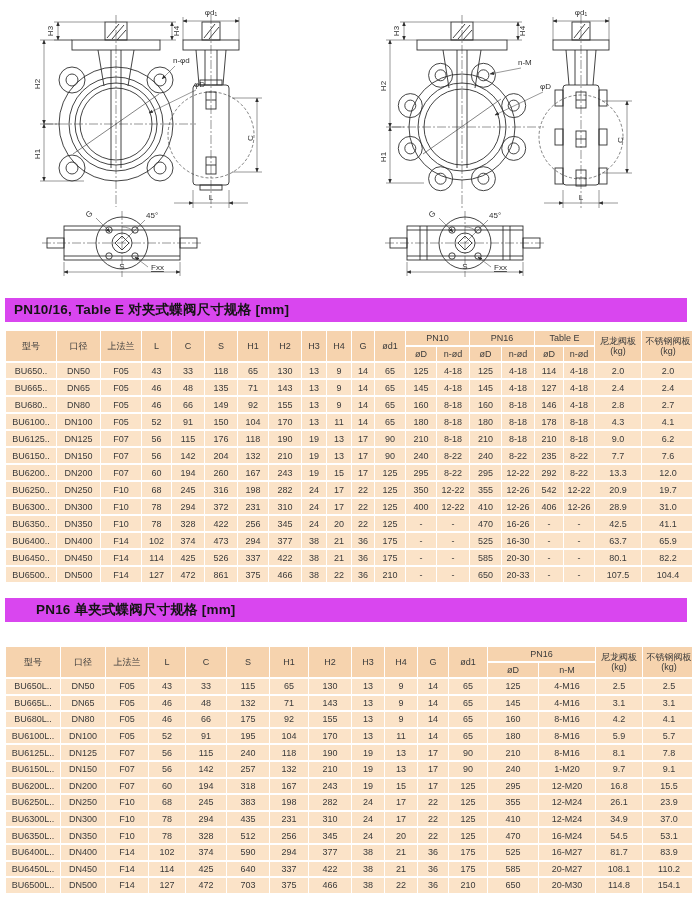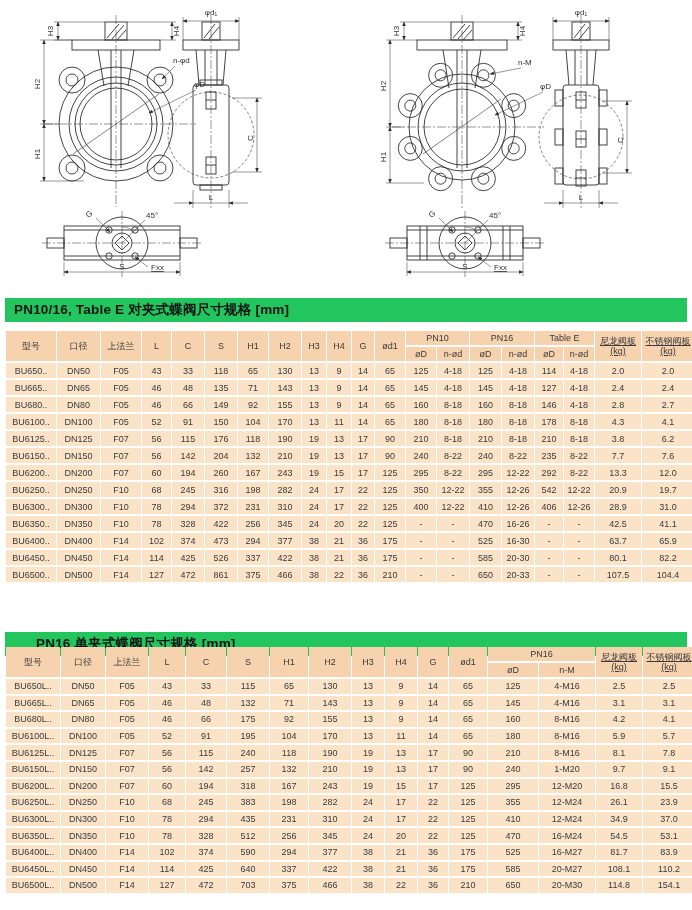--- a/index.html
+++ b/index.html
@@ -1,28 +1,28 @@
 <!DOCTYPE html>
 <html><head>
 <meta charset="utf-8">
 <style>
   html,body{margin:0;padding:0;background:#ffffff;}
   body{width:692px;height:910px;position:relative;font-family:"Liberation Sans","DejaVu Sans",sans-serif;}
   .page{position:absolute;inset:0;width:692px;height:910px;background:#fff;overflow:hidden;}
   svg text{font-family:"Liberation Sans","DejaVu Sans",sans-serif;}
-  .bar{position:absolute;left:5px;width:682px;height:24px;background:#22c55e;color:#141414;
+  .bar{position:absolute;left:5px;width:682px;height:24px;background:#d946ef;color:#141414;
        font-weight:bold;font-size:13.5px;line-height:24px;padding-left:9px;box-sizing:border-box;
        letter-spacing:.2px;}
   table.spec{position:absolute;left:5px;width:682px;border-collapse:separate;border-spacing:1px 2px;
        table-layout:fixed;}
   table.spec th,table.spec td{background:#fbe3c8;font-size:9px;color:#3a3a3a;text-align:center;
        padding:0;font-weight:normal;overflow:hidden;white-space:nowrap;}
   table.spec thead th{background:#f6d3ae;height:16px;}
   table.spec thead th.grp{height:14px;}
-  table.spec thead th.two{line-height:10px;text-decoration:underline;}
+  table.spec thead th.two{line-height:10px;}
   table.spec td{height:15px;}
   table#t2 td{height:14.6px;}
 </style>
 </head>
 <body>
 
 <div class="page">
 
   <svg width="692" height="295" viewBox="0 0 692 295" style="position:absolute;top:0;left:0;" fill="none" stroke="#2f2f2f" stroke-width="0.9">
     <defs>
@@ -446,21 +446,21 @@
           <td>19</td>
           <td>13</td>
           <td>17</td>
           <td>90</td>
           <td>210</td>
           <td>8-18</td>
           <td>210</td>
           <td>8-18</td>
           <td>210</td>
           <td>8-18</td>
-          <td>3.8</td>
+          <td>9.0</td>
           <td>6.2</td>
         </tr>
         <tr>
           <td>BU6150..</td>
           <td>DN150</td>
           <td>F07</td>
           <td>56</td>
           <td>142</td>
           <td>204</td>
           <td>132</td>
@@ -628,21 +628,21 @@
           <td>650</td>
           <td>20-33</td>
           <td>-</td>
           <td>-</td>
           <td>107.5</td>
           <td>104.4</td>
         </tr>
       </tbody>
   </table>
 
-  <div class="bar" style="top:632px;padding-left:31px;">
+  <div class="bar" style="top:598px;padding-left:31px;">
     <span>PN16 单夹式蝶阀尺寸规格 [mm]</span>
   </div>
 
   <table id="t2" class="spec" style="top:645px;">
     <colgroup>
       <col style="width:54px">
         <col style="width:44px">
         <col style="width:42px">
       <col style="width:36px">
         <col style="width:40px">

